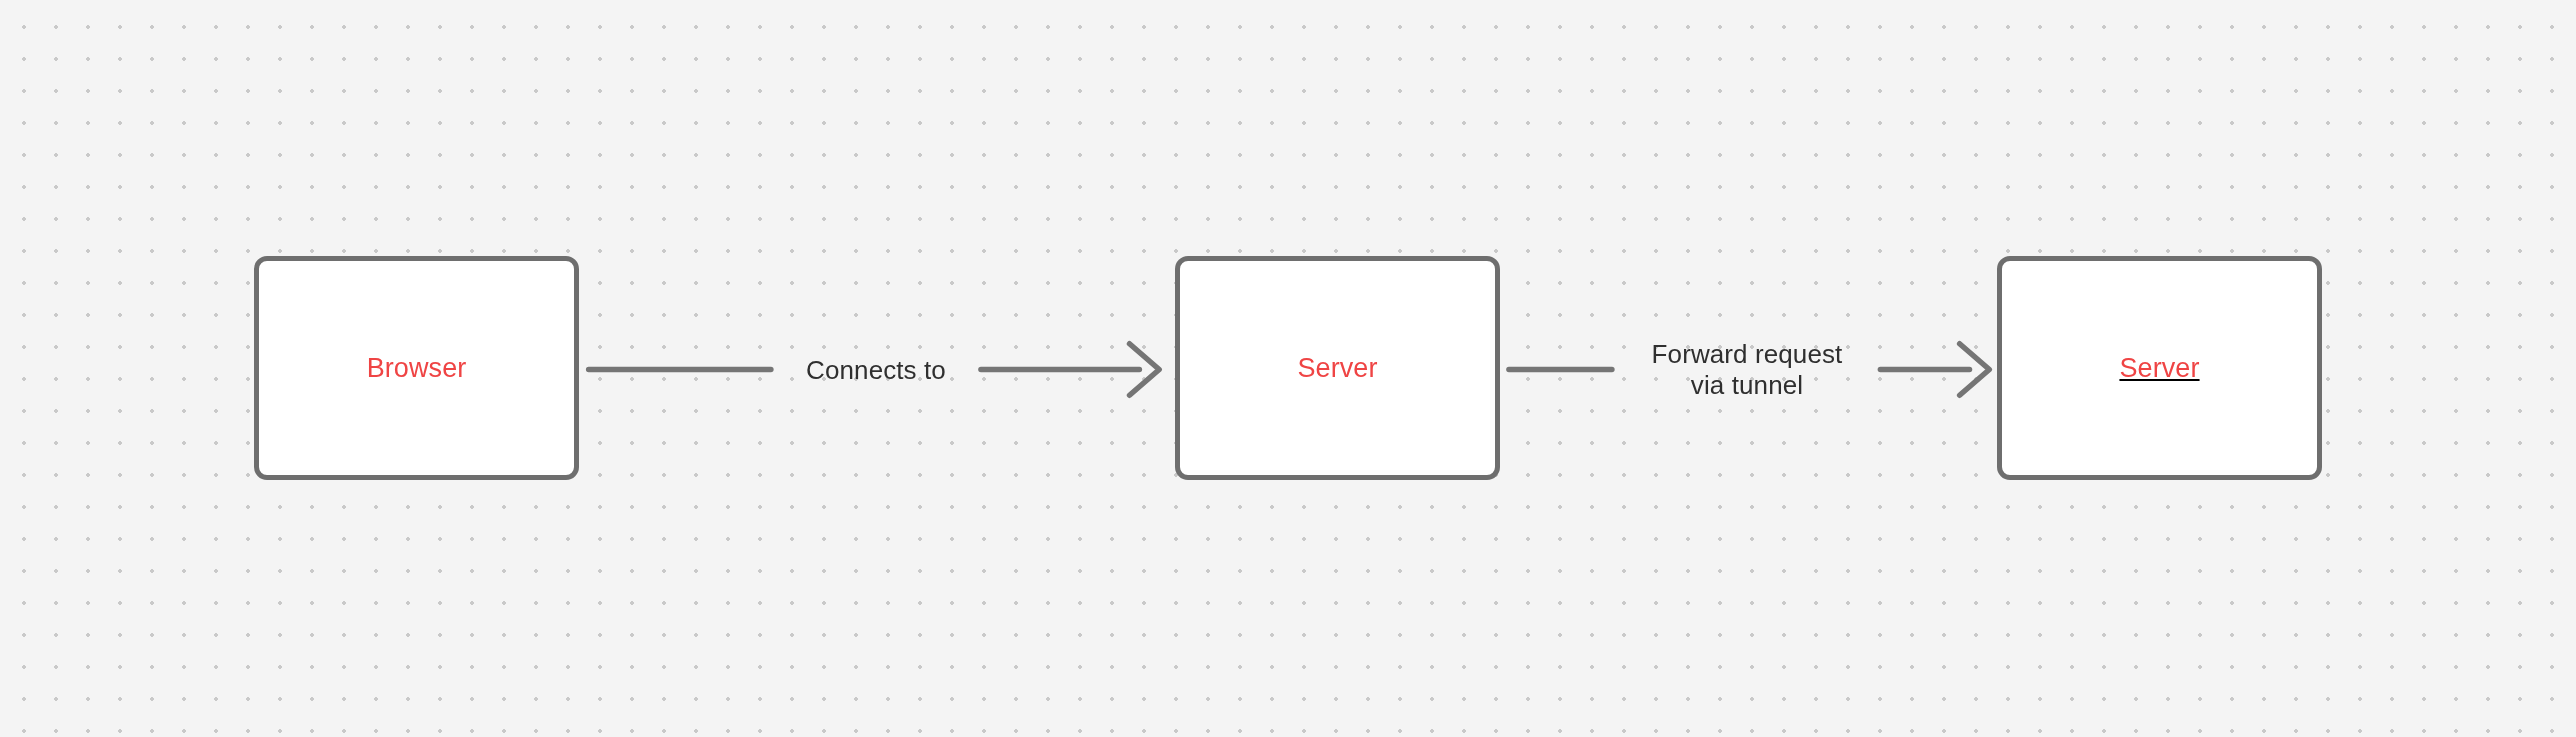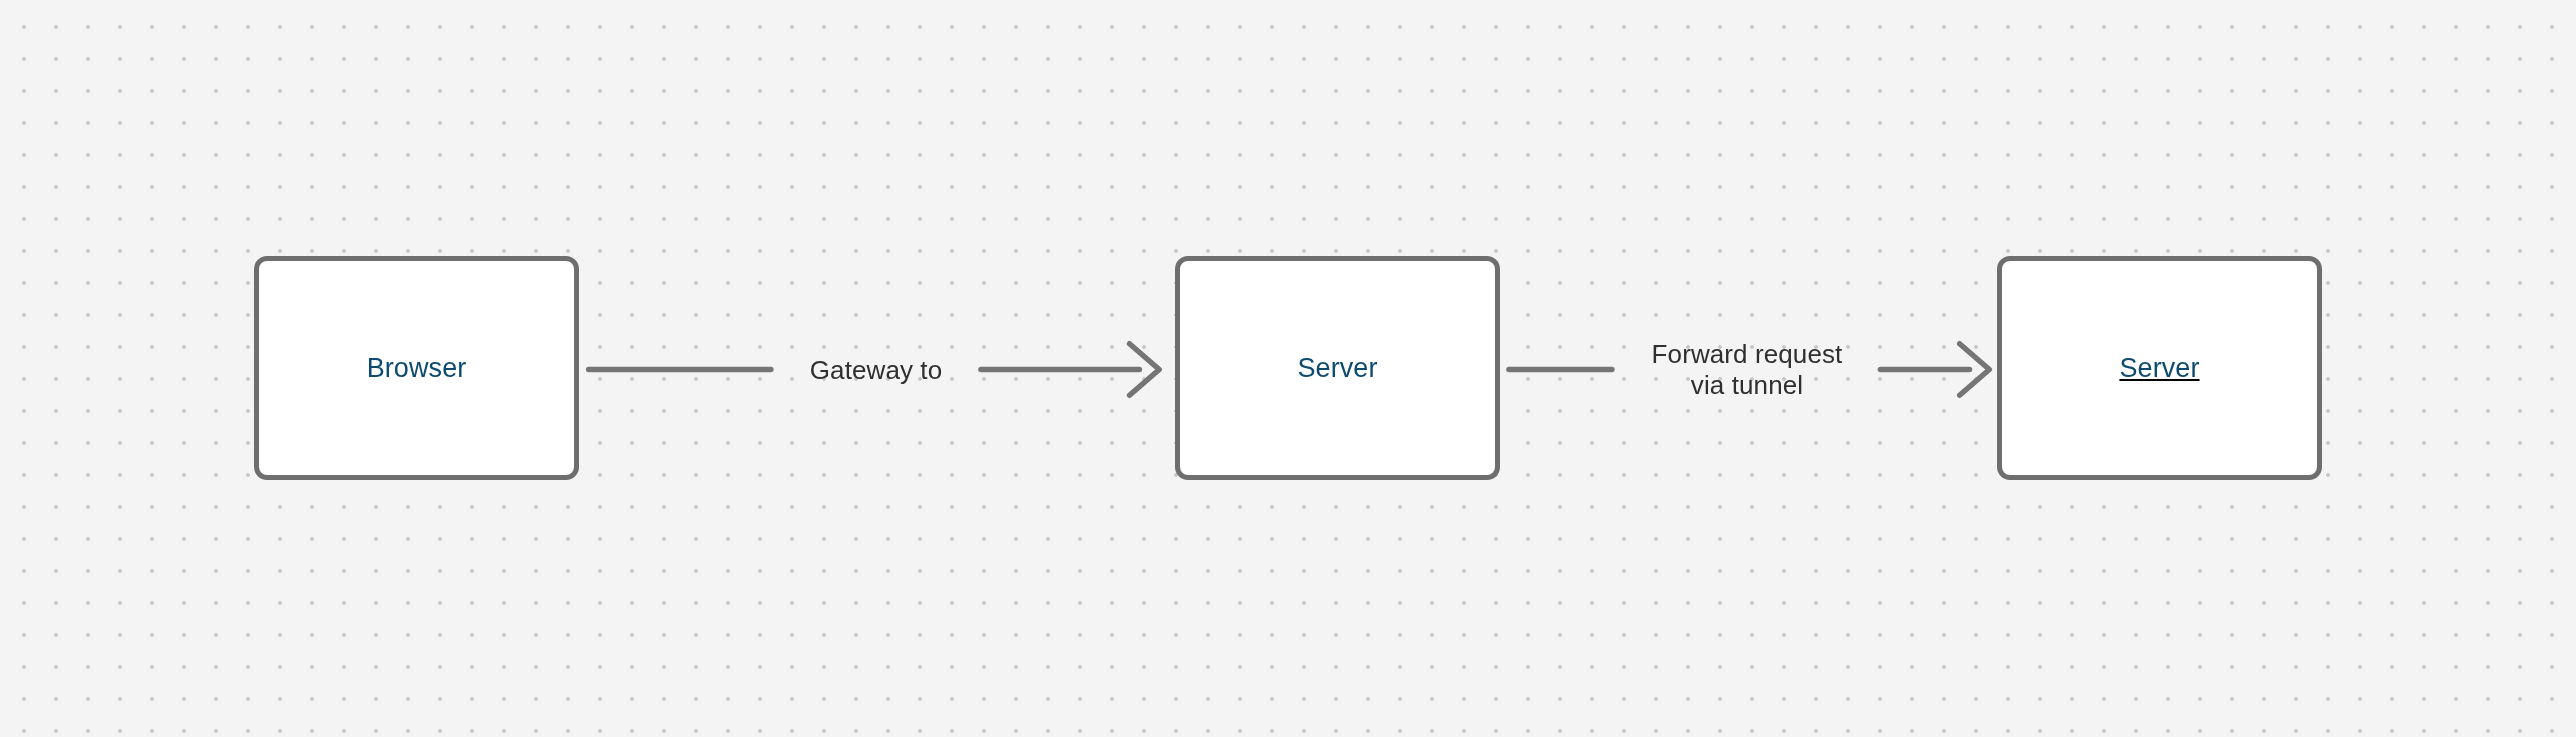--- a/index.html
+++ b/index.html
@@ -41,21 +41,21 @@
     border: 5px solid #6e6e6e;
     border-radius: 13px;
     display: flex;
     align-items: center;
     justify-content: center;
   }
 
   .node-label {
     font-size: 27px;
     line-height: 1.2;
-    color: #0c4a6e;
+    color: #ef4444;
     letter-spacing: 0.1px;
     white-space: nowrap;
     text-align: center;
   }
 
   #node-browser  { left: 254px;  top: 256px; width: 325px; height: 224px; }
   #node-gateway  { left: 1175px; top: 256px; width: 325px; height: 224px; }
   #node-server   { left: 1997px; top: 256px; width: 325px; height: 224px; text-decoration: underline; }
 
   .edge-label {
@@ -98,19 +98,19 @@
   </div>
 
   <div class="node" id="node-gateway">
     <span class="node-label">Server</span>
   </div>
 
   <div class="node" id="node-server">
     <span class="node-label">Server</span>
   </div>
 
-  <div class="edge-label" id="edge-label-1">Gateway to</div>
+  <div class="edge-label" id="edge-label-1">Connects to</div>
 
   <div class="edge-label" id="edge-label-2">Forward request
 via tunnel</div>
 
 </div>
 
 
 </body></html>

